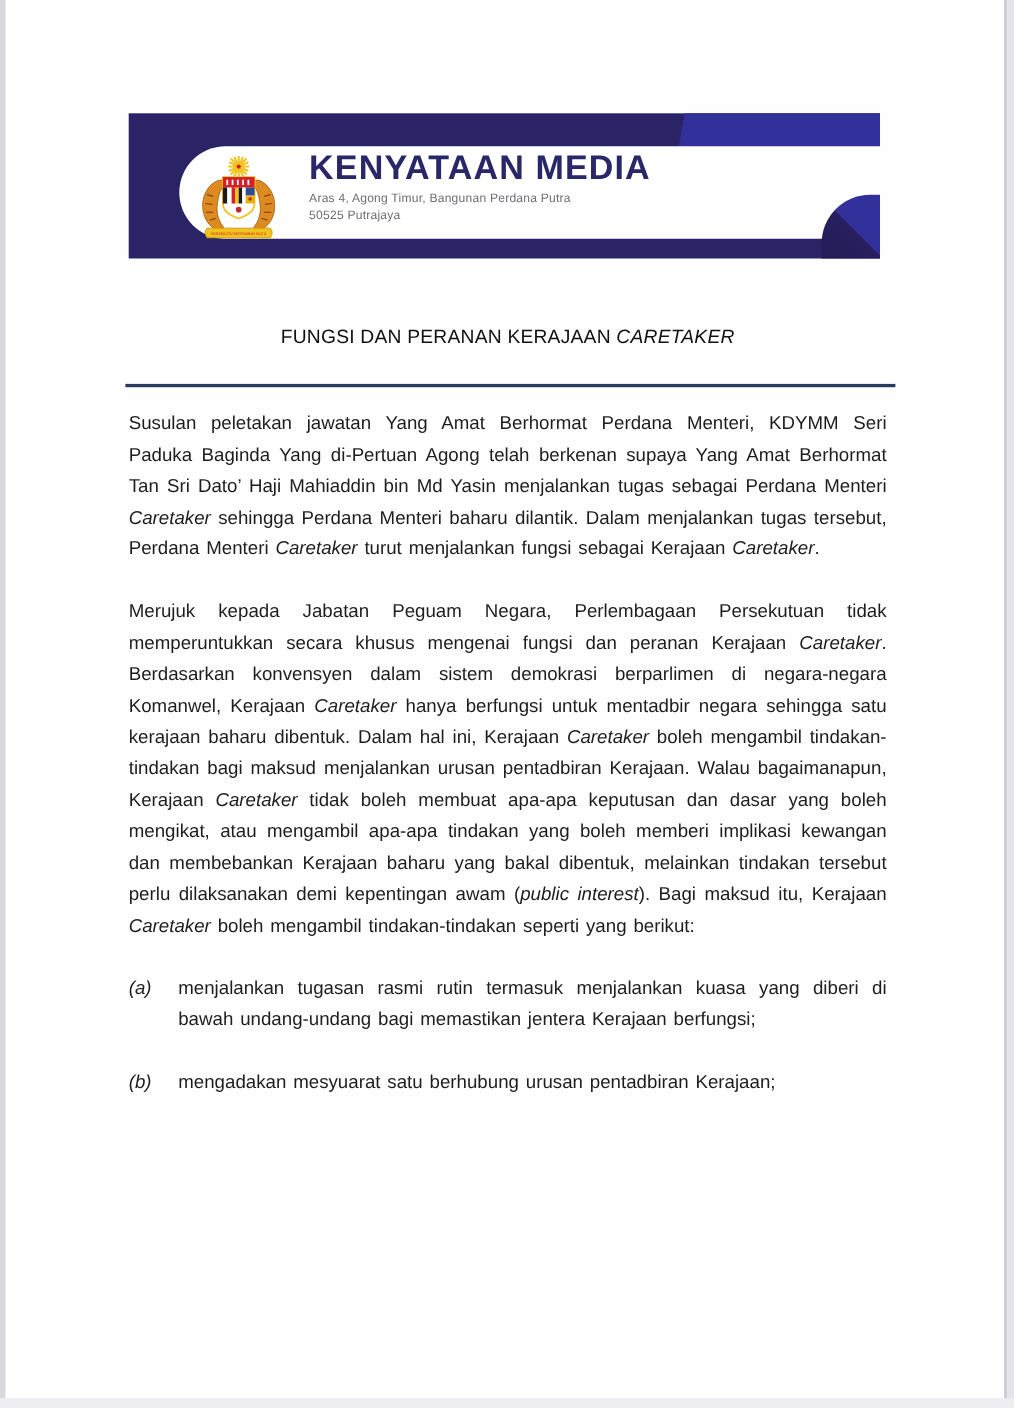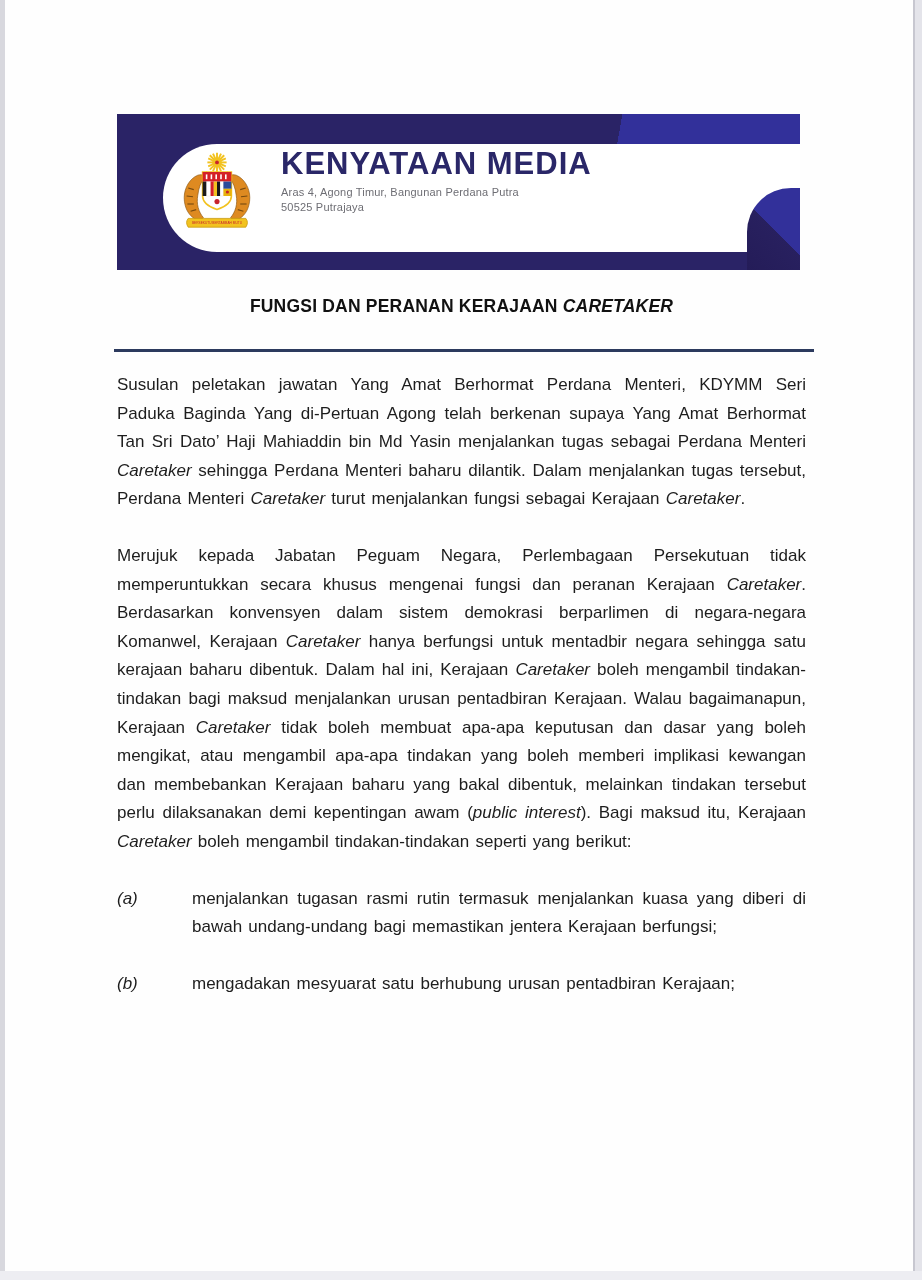--- a/index.html
+++ b/index.html
@@ -19,45 +19,45 @@
     background:#FEFEFE;
     font-family:"Liberation Sans","DejaVu Sans",sans-serif;
     color:var(--ink);
   }
   
   .edge-left{position:absolute;left:0;top:0;bottom:0;width:5px;background:#D8D8DE;}
   .edge-right{position:absolute;right:0;top:0;bottom:0;width:9px;background:var(--edge-gray);border-left:2px solid #C7C7D0;}
   .edge-bottom{position:absolute;left:0;right:0;bottom:0;height:9px;background:#EDEDF2;}
 
   
-  .banner{position:absolute;left:117px;top:114px;width:683px;height:156px;background:var(--banner-navy);}
+  .banner{position:absolute;left:117px;top:103px;width:683px;height:132px;background:var(--banner-navy);}
   .banner-diag-top{position:absolute;right:0;top:0;width:215px;height:30px;
     background:linear-gradient(100deg,transparent 0 17%,var(--banner-blue) 17%);}
   .banner-white{position:absolute;left:46px;top:30px;right:0;bottom:18px;background:#fff;
     border-radius:54px 0 0 54px;}
   .banner-corner{position:absolute;left:630px;top:74px;right:0;bottom:0;
     border-top-left-radius:44px;
     background:linear-gradient(225deg,var(--banner-blue) 0%,var(--banner-blue) 50%,#28205F 50%,var(--banner-dark) 100%);}
   .logo{position:absolute;left:52px;top:36px;width:96px;height:92px;}
   .brand{position:absolute;left:164px;top:31px;right:40px;}
   .brand-title{font-size:31px;font-weight:800;letter-spacing:1px;color:var(--brand-navy);line-height:38px;white-space:nowrap;}
   .addr{margin-top:2px;font-size:11px;line-height:15px;color:var(--addr-gray);letter-spacing:.2px;}
 
   
   .doc-title{position:absolute;left:117px;width:689px;top:296px;text-align:center;
-    font-size:17.5px;font-weight:bold;letter-spacing:.2px;color:#111;}
+    font-size:17.5px;font-weight:normal;letter-spacing:.2px;color:#111;}
   .divider{position:absolute;left:114px;width:700px;top:349px;height:3px;background:var(--divider);}
   .body-text{position:absolute;left:117px;width:689px;top:371px;
     font-size:17px;line-height:28.6px;text-align:justify;word-spacing:1.5px;}
   .body-text p{margin:0 0 28px 0;}
   .it{font-style:italic;}
   .list{margin-top:24px;}
   .list-item{display:flex;margin-bottom:28px;}
   .list-label{flex:0 0 45px;font-style:italic;}
-  .list-text{flex:1;text-align:justify;margin-left:30px;}
+  .list-text{flex:1;text-align:justify;}
 </style>
 </head>
 <body>
 
 <div class="edge-left"></div>
 <div class="edge-right"></div>
 <div class="edge-bottom"></div>
 
 <div class="banner">
   <div class="banner-diag-top"></div>

